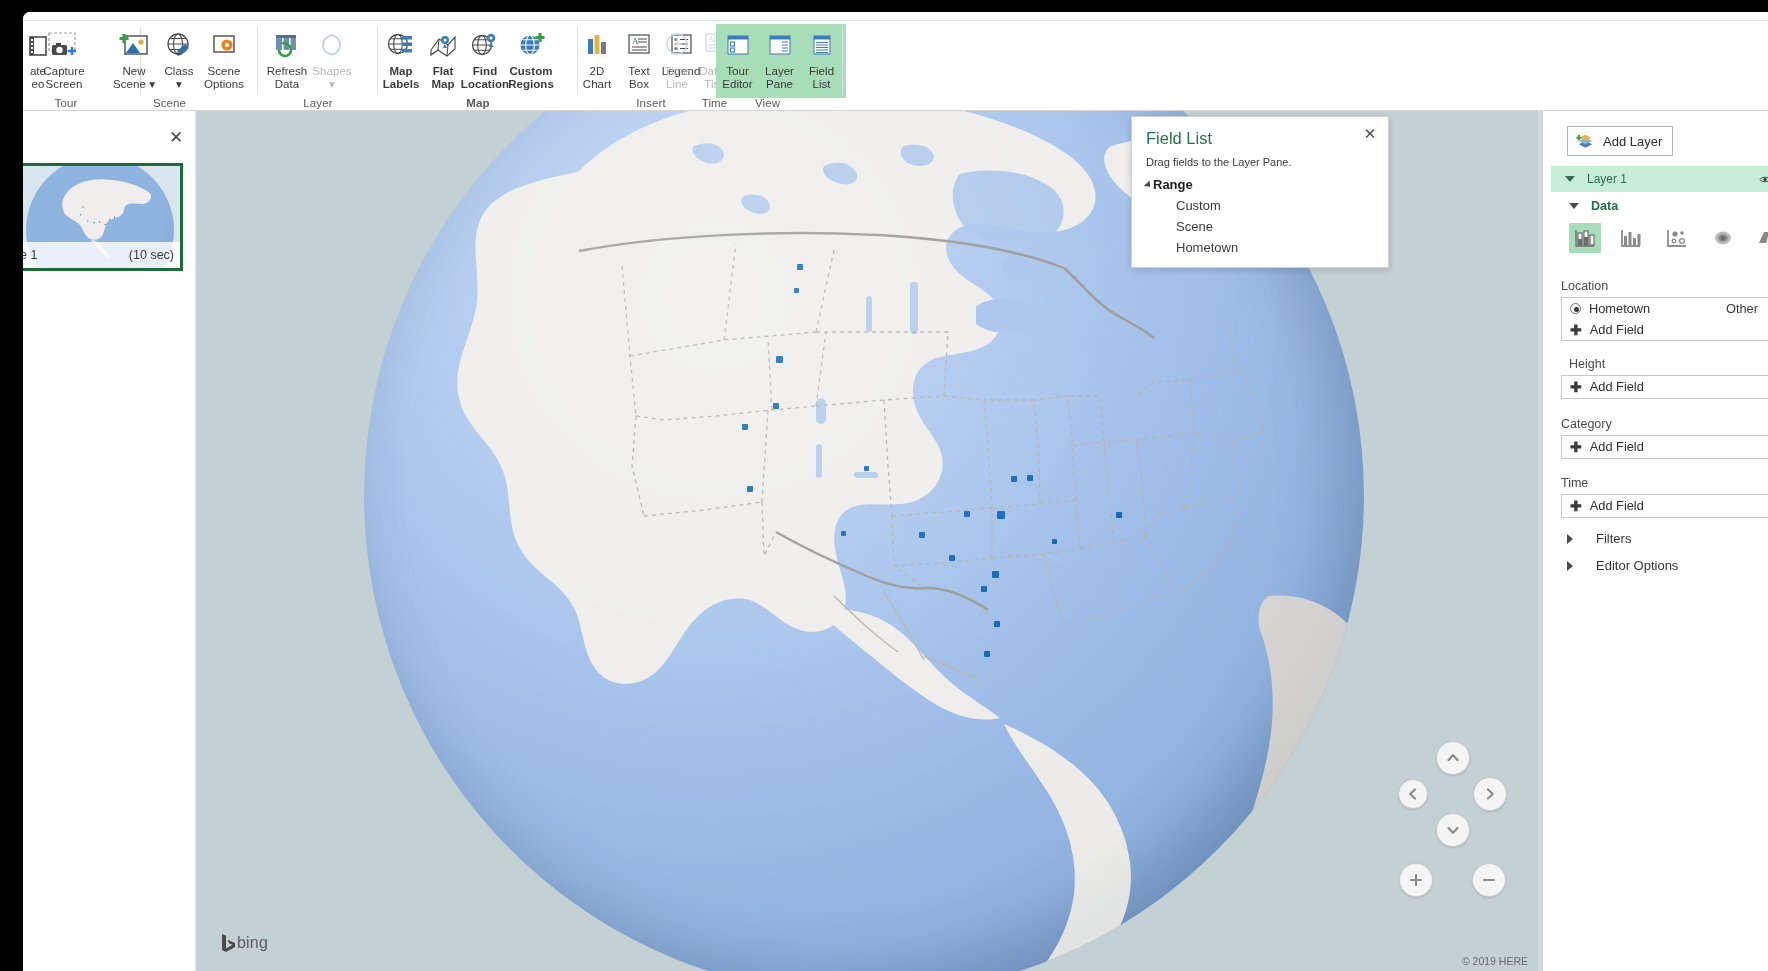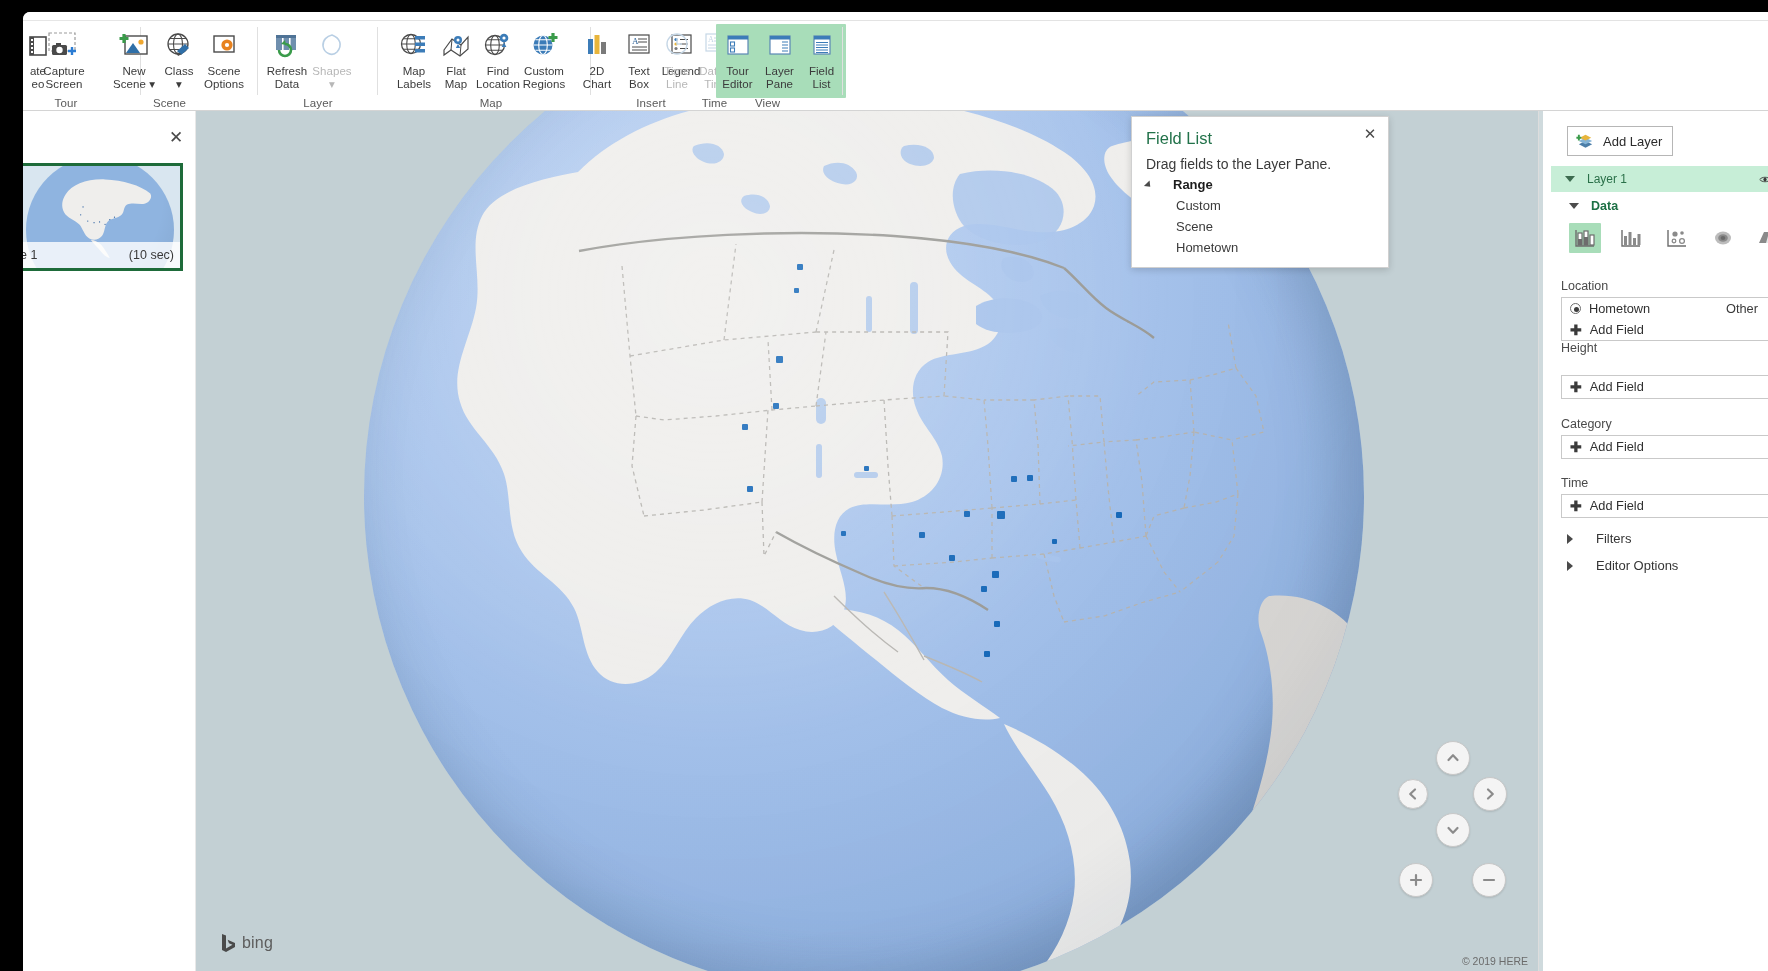--- a/index.html
+++ b/index.html
@@ -96,21 +96,21 @@
   }
   .globe .landmass { position:absolute; left:0; top:0; width:1000px; height:1000px; }
   .globe-shade {
     position:absolute; left:168px; top:-115px; width:1000px; height:1000px; border-radius:50%;
     background: radial-gradient(circle at 35% 30%, rgba(255,255,255,.20) 0%, rgba(255,255,255,0) 48%,
                 rgba(40,65,95,.02) 70%, rgba(40,65,95,.20) 100%);
     pointer-events:none;
   }
 
   .bing-logo {
-    position:absolute; left:24px; bottom:18px; display:flex; align-items:center; gap:5px;
+    position:absolute; left:24px; bottom:18px; display:flex; align-items:center; 
     color:#5d5d5d; font-size:16px; letter-spacing:.2px;
   }
   .here-attr {
     position:absolute; right:10px; bottom:4px; font-size:10.5px; color:#6b6b6b;
   }
 
   
   .navpad { position:absolute; right:20px; bottom:50px; width:130px; height:180px; }
   .navbtn {
     position:absolute; border-radius:50%; background:#f4f4f4; border:1px solid #c8c8c8;
@@ -121,23 +121,23 @@
   .navbtn.lg { width:34px; height:34px; }
 
   
   .fieldlist {
     position:absolute; left:935px; top:5px; width:258px; height:152px;
     background:#fff; border:1px solid #d0d0d0; box-shadow:0 2px 7px rgba(0,0,0,.16); z-index:8;
   }
   .fl-close { position:absolute; right:9px; top:8px; width:18px; height:18px; cursor:pointer;
     display:flex; align-items:center; justify-content:center; color:#4a4a4a; font-size:15px; }
   .fl-title { position:absolute; left:14px; top:12px; font-size:16.5px; color:#22724a; }
-  .fl-sub { position:absolute; left:14px; top:39px; font-size:14px; color:#3a3a3a; }
+  .fl-sub { position:absolute; left:14px; top:39px; font-size:11px; color:#3a3a3a; }
   .fl-tree { position:absolute; left:14px; top:60px; width:230px; }
-  .fl-root { display:flex; align-items:center; gap:22px; margin-left:13px; font-size:13px; font-weight:bold; color:#1c1c1c; cursor:pointer; }
+  .fl-root { display:flex; align-items:center; gap:2px; margin-left:13px; font-size:13px; font-weight:bold; color:#1c1c1c; cursor:pointer; }
   .fl-root .tri { width:0;height:0;border-left:5px solid #4a4a4a;border-top:4px solid transparent;border-bottom:4px solid transparent;transform:rotate(45deg); margin-left:-13px;}
   .fl-item { margin-left:30px; margin-top:6px; font-size:13px; color:#3b3b3b; cursor:pointer; }
 
   
   .layer-pane {
     position:absolute; left:1515px; top:0; width:230px; height:860px;
     background:#ffffff; border-left:1px solid #dddddd;
   }
   .lp-scroll { position:absolute; left:0; top:0; width:4px; height:860px; background:#cfdadd; }
   .addlayer {
@@ -284,21 +284,21 @@
             <path d="M16 4 C24 7, 27 14, 21 21 C16 26, 8 22, 7 15 C6.5 9, 11 5, 16 4 Z" fill="none" stroke="#b9cfe4" stroke-width="1.6"></path>
           </svg>
         </span>
         <span class="lbl">Shapes
 ▾</span>
       </div>
       <div class="glabel">Layer</div>
       <div class="sep"></div>
     </div>
 
-    <div class="rgroup" style="left:368px; width:200px;">
+    <div class="rgroup" style="left:355px; width:200px;font-weight:bold;">
       <div class="rbtn" style="left:-6px;">
         <span class="icon">
           <svg width="32" height="30" viewBox="0 0 32 30">
             <circle cx="13" cy="13" r="9.5" fill="none" stroke="#4a4a4a" stroke-width="1.3"></circle>
             <ellipse cx="13" cy="13" rx="4.3" ry="9.5" fill="none" stroke="#4a4a4a" stroke-width="1.1"></ellipse>
             <path d="M3.5 13 h19 M5.5 7.8 h15 M5.5 18.2 h15" stroke="#4a4a4a" stroke-width="1.1"></path>
             <rect x="17" y="5" width="10" height="3.5" fill="#3c7cb8"></rect>
             <rect x="17" y="11.5" width="10" height="3.5" fill="#3c7cb8"></rect>
             <rect x="17" y="18" width="10" height="3.5" fill="#3c7cb8"></rect>
           </svg>
@@ -777,21 +777,21 @@
           <span class="radio"></span>
           <span>Hometown</span>
           <span class="other">Other</span>
         </div>
         <div class="frow">
           <span class="plus">✚</span>
           <span>Add Field</span>
         </div>
       </div>
 
-      <div class="fsec-label" style="top:230px;">Height</div>
+      <div class="fsec-label" style="top:246px;margin-left:8px;">Height</div>
       <div class="fbox" style="top:264px; height:24px;">
         <div class="frow">
           <span class="plus">✚</span>
           <span>Add Field</span>
         </div>
       </div>
 
       <div class="fsec-label" style="top:306px;">Category</div>
       <div class="fbox" style="top:324px; height:24px;">
         <div class="frow">

